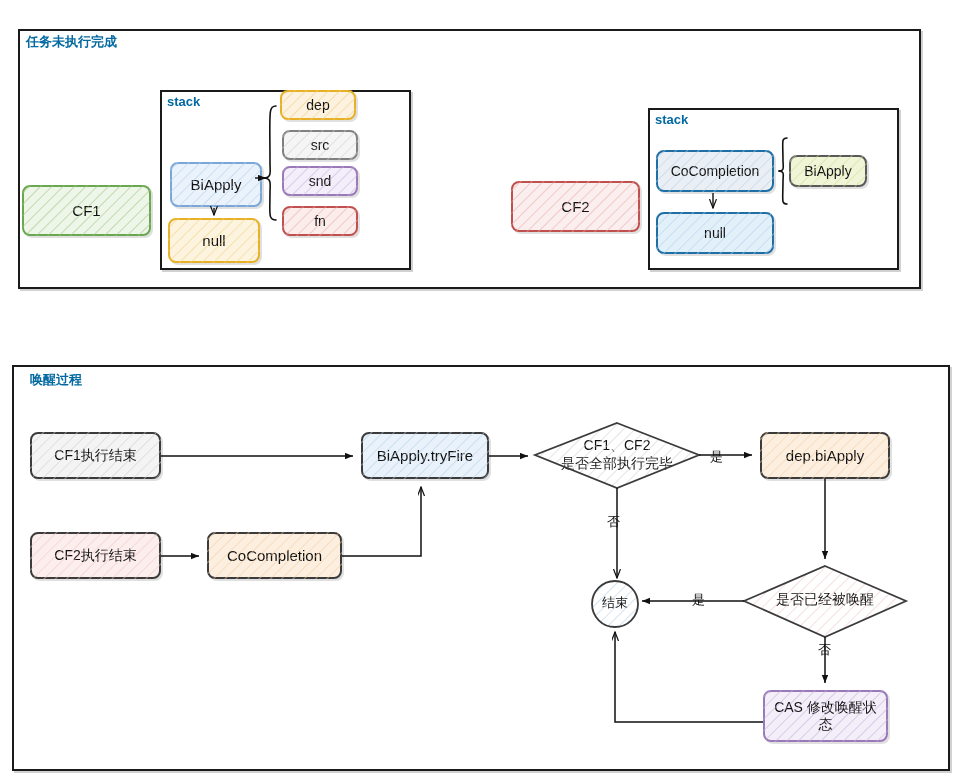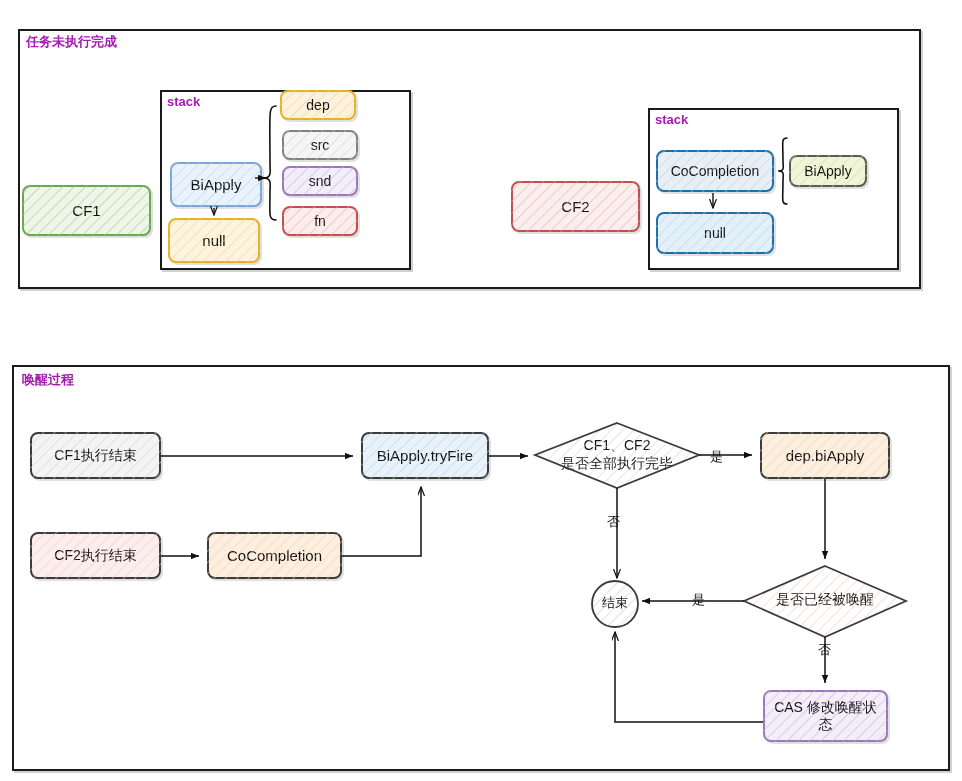--- a/index.html
+++ b/index.html
@@ -24,21 +24,21 @@
     position: absolute;
     border: 2px solid #1a1a1a;
     background: #ffffff;
     box-sizing: border-box;
     box-shadow: 2px 2px 0 rgba(0,0,0,0.18);
   }
   .panel-title {
     position: absolute;
     font-weight: bold;
     font-size: 13px;
-    color: #a21caf;
+    color: #0369a1;
     white-space: nowrap;
     letter-spacing: 0px;
   }
   .inner-panel {
     position: absolute;
     border: 2px solid #1a1a1a;
     background: #ffffff;
     box-sizing: border-box;
     box-shadow: 2px 2px 0 rgba(0,0,0,0.18);
   }
@@ -127,21 +127,21 @@
   <div class="panel-title" style="left:655px; top:112px;">stack</div>
 
   <div class="node small" style="left:656px; top:150px; width:118px; height:42px;
               border-color:#1d6fa5; background:#e9eff5;">CoCompletion</div>
   <div class="node small" style="left:789px; top:155px; width:78px; height:32px;
               border-color:#595959; background:#f0f5d8;">BiApply</div>
   <div class="node small" style="left:656px; top:212px; width:118px; height:42px;
               border-color:#1d6fa5; background:#e2f0fa;">null</div>
 
   <div class="panel" style="left:12px; top:365px; width:938px; height:406px;"></div>
-  <div class="panel-title" style="left:22px; top:371px;">唤醒过程</div>
+  <div class="panel-title" style="left:30px; top:371px;">唤醒过程</div>
 
   <div class="node cn" style="left:30px; top:432px; width:131px; height:47px;
               border-color:#3b3b3b; background:#f4f4f4;">CF1执行结束</div>
   <div class="node cn" style="left:30px; top:532px; width:131px; height:47px;
               border-color:#3b3b3b; background:#fdeeee;">CF2执行结束</div>
   <div class="node" style="left:207px; top:532px; width:135px; height:47px;
               border-color:#3b3b3b; background:#fdefe0;">CoCompletion</div>
   <div class="node" style="left:361px; top:432px; width:128px; height:47px;
               border-color:#3b3b3b; background:#e9f2fa;">BiApply.tryFire</div>
   <div class="node" style="left:760px; top:432px; width:130px; height:47px;

